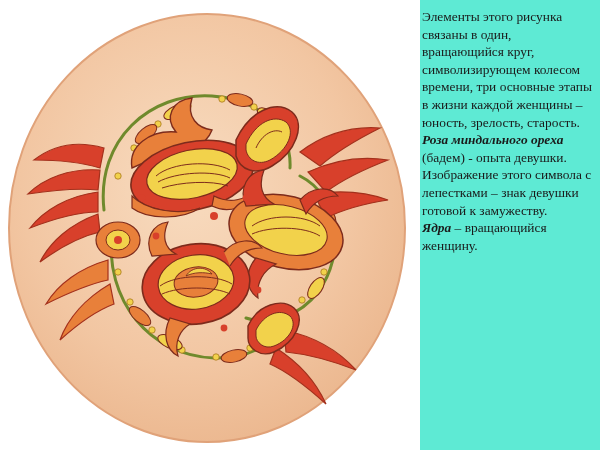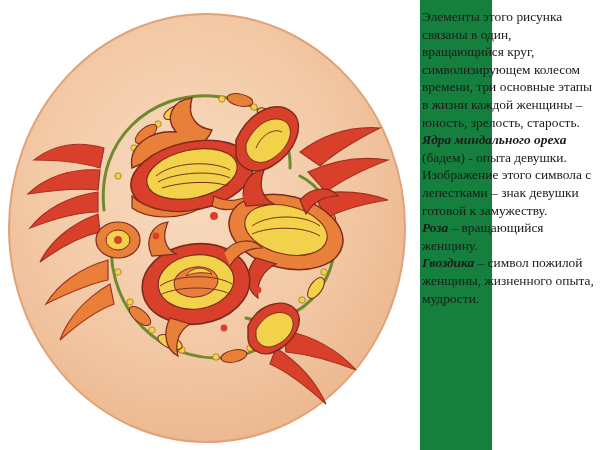--- a/index.html
+++ b/index.html
@@ -8,23 +8,23 @@
   }
   body {
     width: 600px;
     height: 450px;
     background: #ffffff;
     font-family: "Liberation Serif", serif;
     overflow: hidden;
   }
   .slide {
     position: relative;
-    width: 492px;
+    width: 600px;
     height: 450px;
-    background: #15803d;
+    background: #5eead4;
     box-sizing: border-box;
   }
   
   .art-wrap {
     position: absolute;
     left: 0;
     top: 0;
     width: 420px;
     height: 450px;
     background: #ffffff;
@@ -210,23 +210,20 @@
           <circle cx="142" cy="198" r="3.4"></circle>
       </g>
     </svg>
   </div>
 
   <div class="text-col">
     <p class="para">
       <span>Элементы этого рисунка связаны в один, вращающийся круг, символизирующем колесом времени, три основные этапы в жизни каждой женщины – юность, зрелость, старость.</span>
     </p>
     <p class="para">
-      <span class="ital">Ядра миндального ореха</span><span> (бадем) - опыта девушки. Изображение этого символа с лепестками – знак девушки готовой к замужеству.</span>
+      <span class="ital">Роза миндального ореха</span><span> (бадем) - опыта девушки. Изображение этого символа с лепестками – знак девушки готовой к замужеству.</span>
     </p>
     <p class="para">
-      <span class="ital">Роза</span><span> – вращающийся женщину.</span>
-    </p>
-    <p class="para">
-      <span class="ital">Гвоздика</span><span> – символ пожилой женщины, жизненного опыта, мудрости.</span>
+      <span class="ital">Ядра</span><span> – вращающийся женщину.</span>
     </p>
   </div>
 
 </div>
 
 </body></html>

